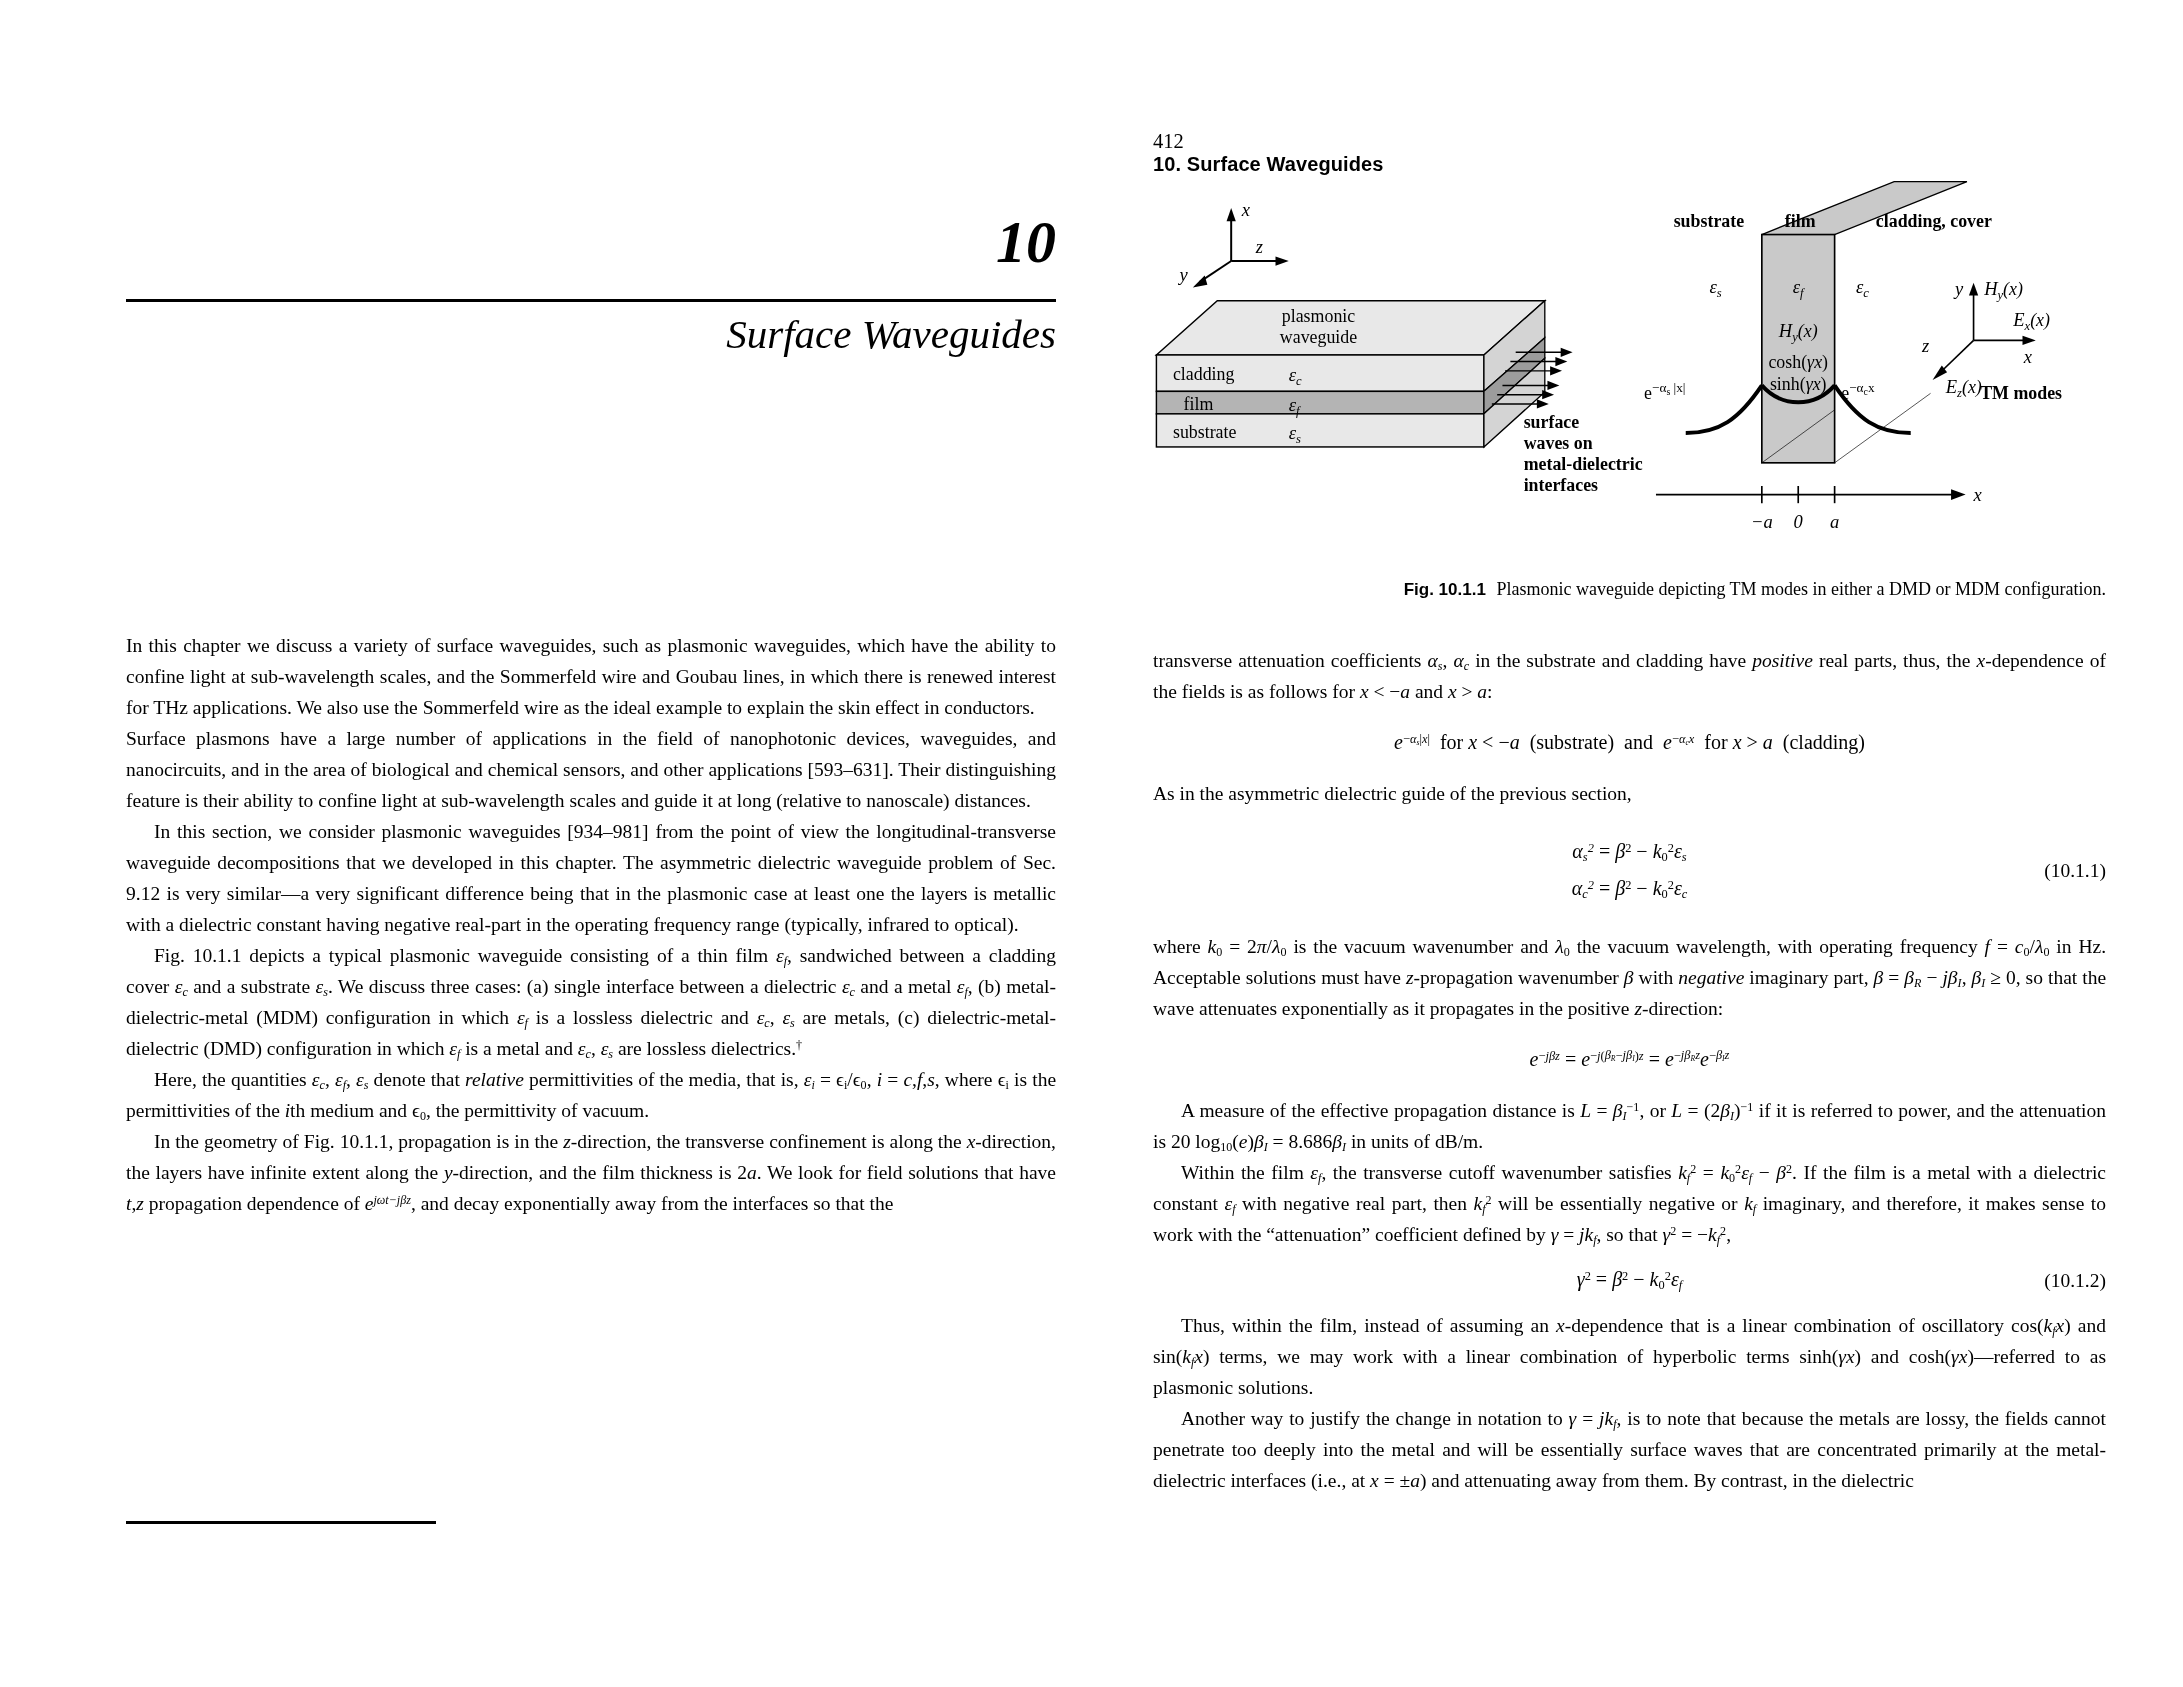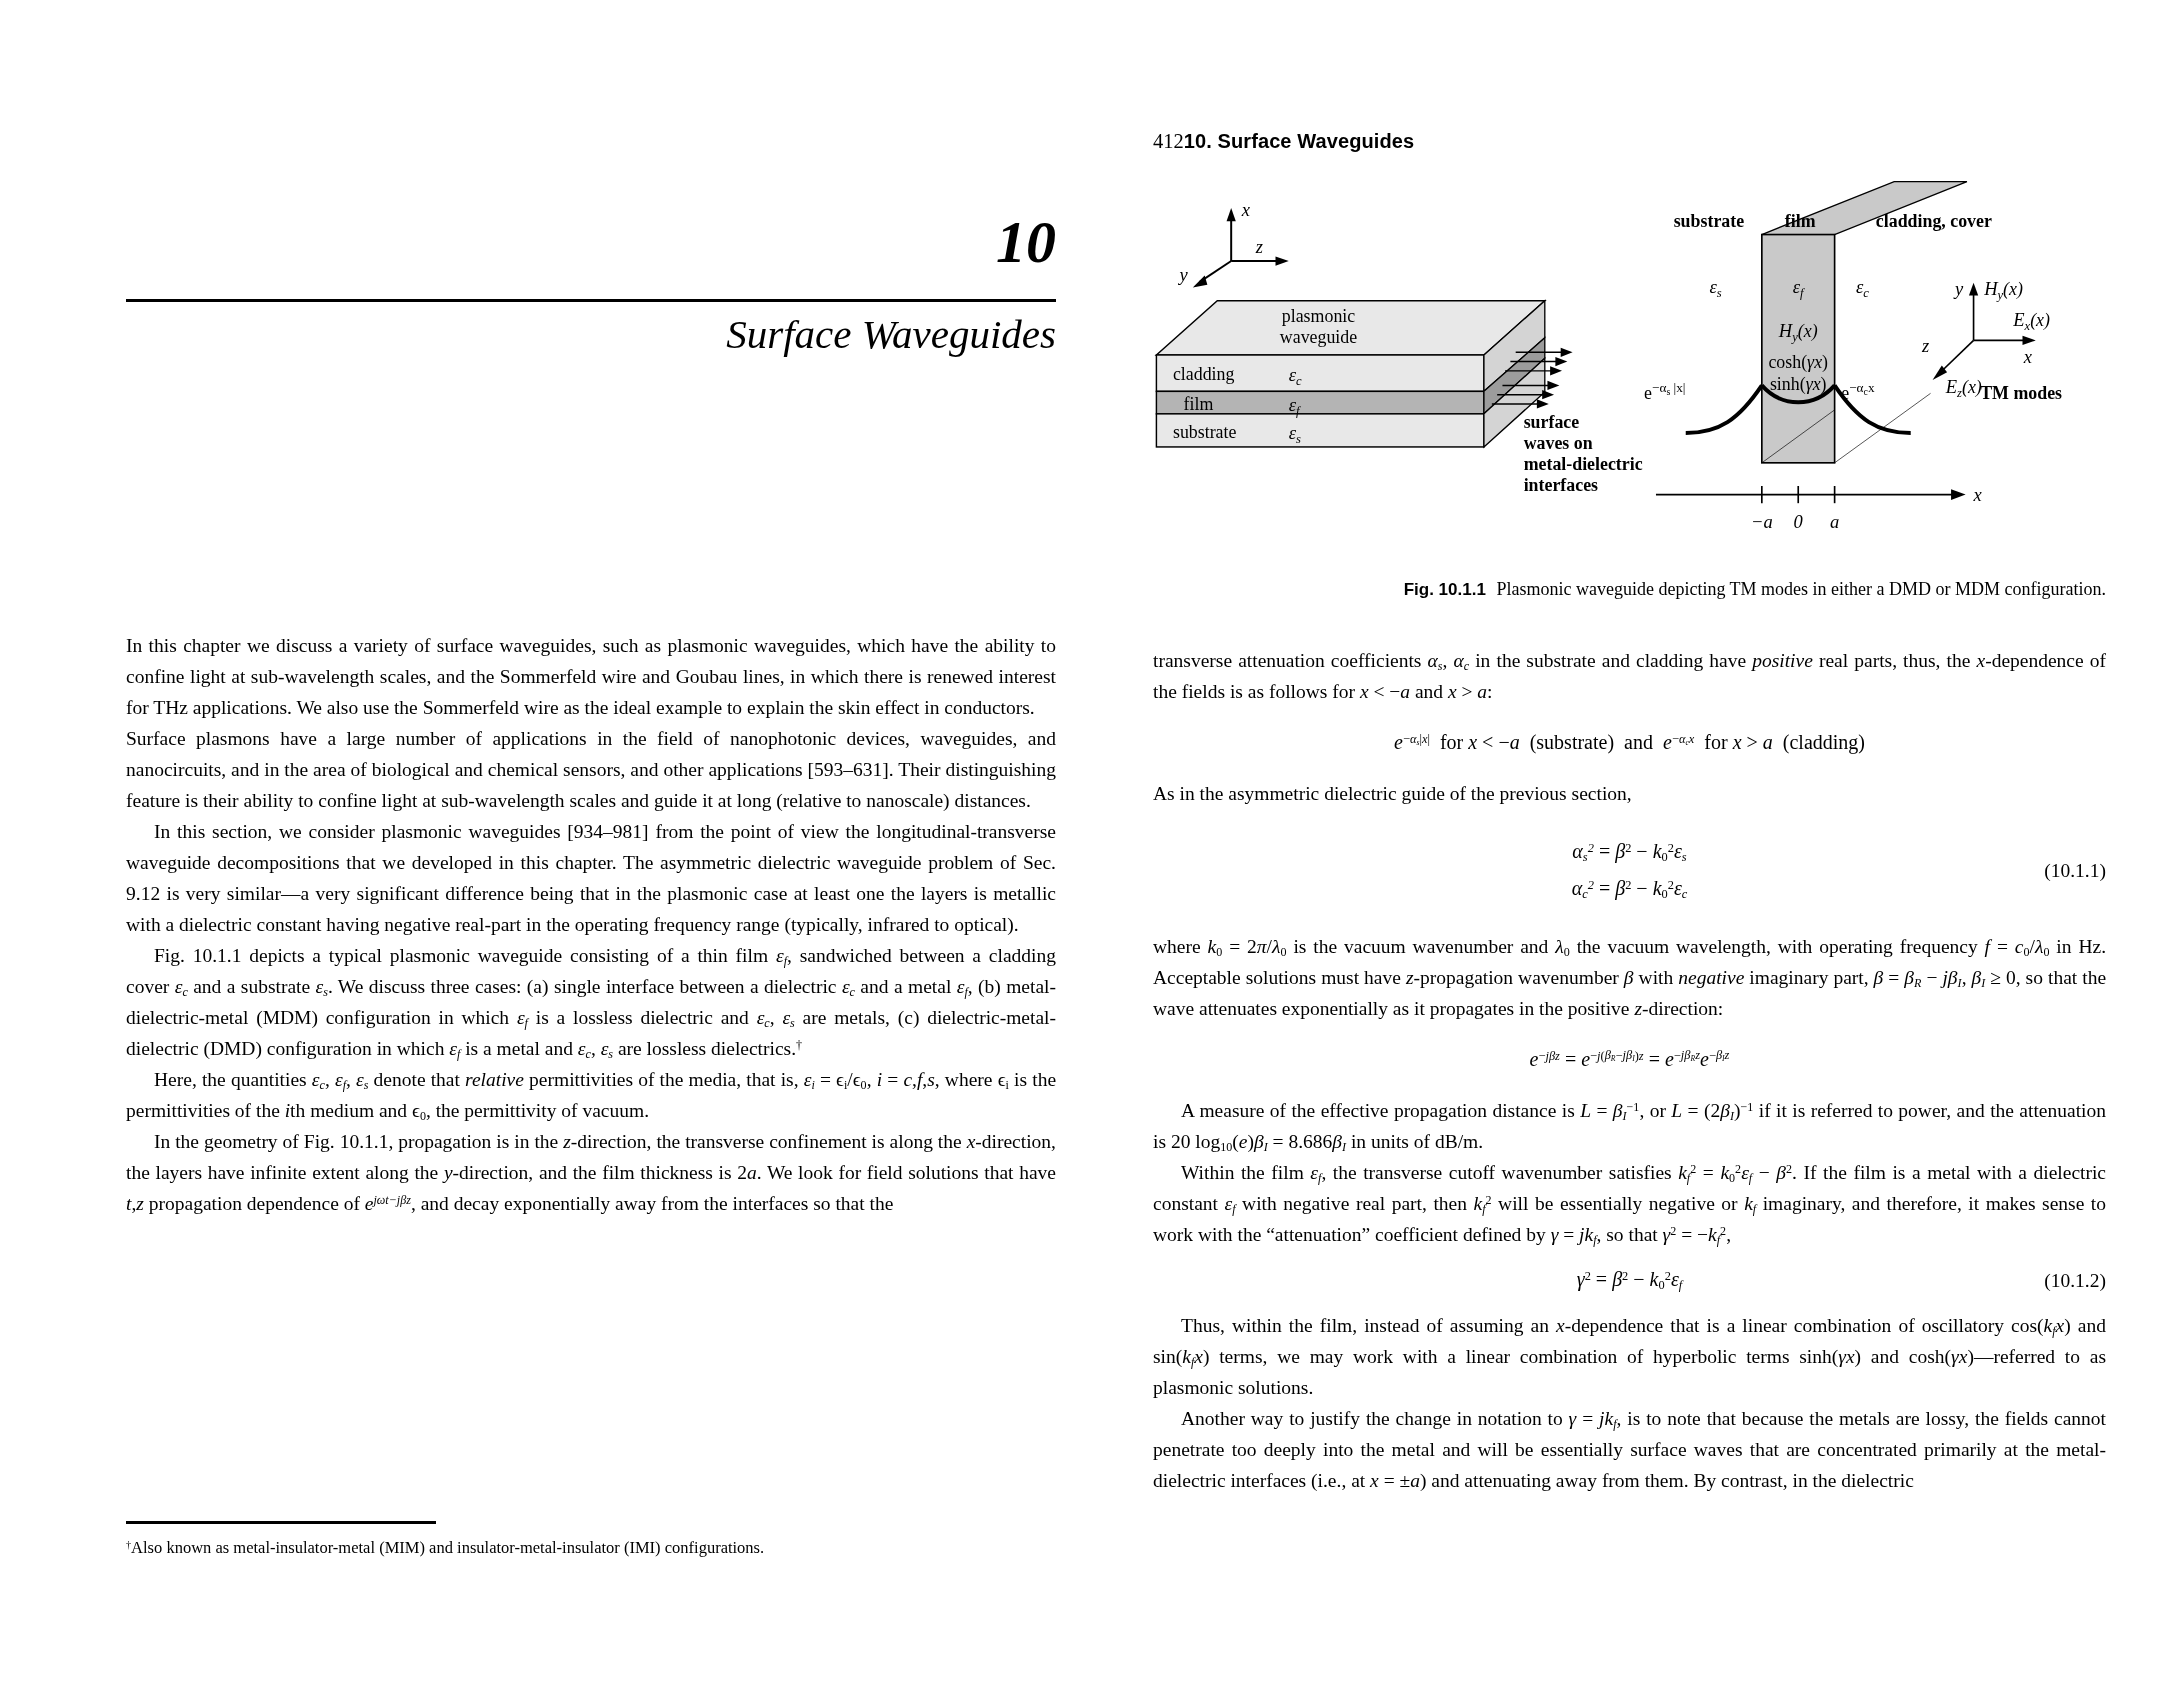--- a/index.html
+++ b/index.html
@@ -12,22 +12,23 @@
     color: #000;
     position: relative;
     overflow: hidden;
   }
   .page { position: absolute; inset: 0; }
 
   
   .runhead {
     position: absolute;
     top: 130px; left: 1153px; width: 953px;
-    display: flex; justify-content: flex-start; align-items: baseline;
+    display: flex; justify-content: center; align-items: baseline;
     font-size: 20.5px;
+    flex-direction: column;
   }
   .runhead .folio { font-family: "Liberation Serif", serif; }
   .runhead .rh-title {
     font-family: "Liberation Sans", sans-serif;
     font-weight: bold; font-size: 20px; letter-spacing: 0.1px;
   }
 
   
   .chapnum {
     position: absolute;
@@ -160,23 +161,20 @@
     <p class="indent">In this section, we consider plasmonic waveguides [934–981] from the point of view the longitudinal-transverse waveguide decompositions that we developed in this chapter. The asymmetric dielectric waveguide problem of Sec. 9.12 is very similar—a very significant difference being that in the plasmonic case at least one the layers is metallic with a dielectric constant having negative real-part in the operating frequency range (typically, infrared to optical).</p>
 
     <p class="indent"><span>Fig. 10.1.1 depicts a typical plasmonic waveguide consisting of a thin film </span><span class="greek">ε<sub>f</sub></span><span>, sandwiched between a cladding cover </span><span class="greek">ε<sub>c</sub></span><span> and a substrate </span><span class="greek">ε<sub>s</sub></span><span>. We discuss three cases: (a) single interface between a dielectric </span><span class="greek">ε<sub>c</sub></span><span> and a metal </span><span class="greek">ε<sub>f</sub></span><span>, (b) metal-dielectric-metal (MDM) configuration in which </span><span class="greek">ε<sub>f</sub></span><span> is a lossless dielectric and </span><span class="greek">ε<sub>c</sub></span><span>, </span><span class="greek">ε<sub>s</sub></span><span> are metals, (c) dielectric-metal-dielectric (DMD) configuration in which </span><span class="greek">ε<sub>f</sub></span><span> is a metal and </span><span class="greek">ε<sub>c</sub></span><span>, </span><span class="greek">ε<sub>s</sub></span><span> are lossless dielectrics.</span><sup>†</sup></p>
 
     <p class="indent"><span>Here, the quantities </span><span class="greek">ε<sub>c</sub></span><span>, </span><span class="greek">ε<sub>f</sub></span><span>, </span><span class="greek">ε<sub>s</sub></span><span> denote that </span><i>relative</i><span> permittivities of the media, that is, </span><span class="eq"><span class="greek">ε<sub>i</sub></span> = ϵ<sub>i</sub>/ϵ<sub>0</sub>, <i>i</i> = <i>c</i>,<i>f</i>,<i>s</i></span><span>, where </span><span class="eq">ϵ<sub>i</sub></span><span> is the permittivities of the </span><i>i</i><span>th medium and </span><span class="eq">ϵ<sub>0</sub></span><span>, the permittivity of vacuum.</span></p>
 
     <p class="indent"><span>In the geometry of Fig. 10.1.1, propagation is in the </span><i>z</i><span>-direction, the transverse confinement is along the </span><i>x</i><span>-direction, the layers have infinite extent along the </span><i>y</i><span>-direction, and the film thickness is 2</span><i>a</i><span>. We look for field solutions that have </span><i>t</i>,<i>z</i><span> propagation dependence of </span><span class="eq"><i>e</i><sup><i>jωt−jβz</i></sup></span><span>, and decay exponentially away from the interfaces so that the</span></p>
   </div>
 
   <div class="fnrule"></div>
-  <div class="footnote">
-    <sup>†</sup><span>Also known as metal-insulator-metal (MIM) and insulator-metal-insulator (IMI) configurations.</span>
-  </div>
 
   <div class="figure">
     <svg width="953" height="397" viewBox="0 0 1440 600">
 
       <g stroke="#000" stroke-width="3" fill="none">
         <line x1="118" y1="130" x2="118" y2="65"></line>
         <line x1="118" y1="130" x2="190" y2="130"></line>
         <line x1="118" y1="130" x2="70" y2="162"></line>
       </g>
       <polygon points="118,50 111,70 125,70" fill="#000"></polygon>

